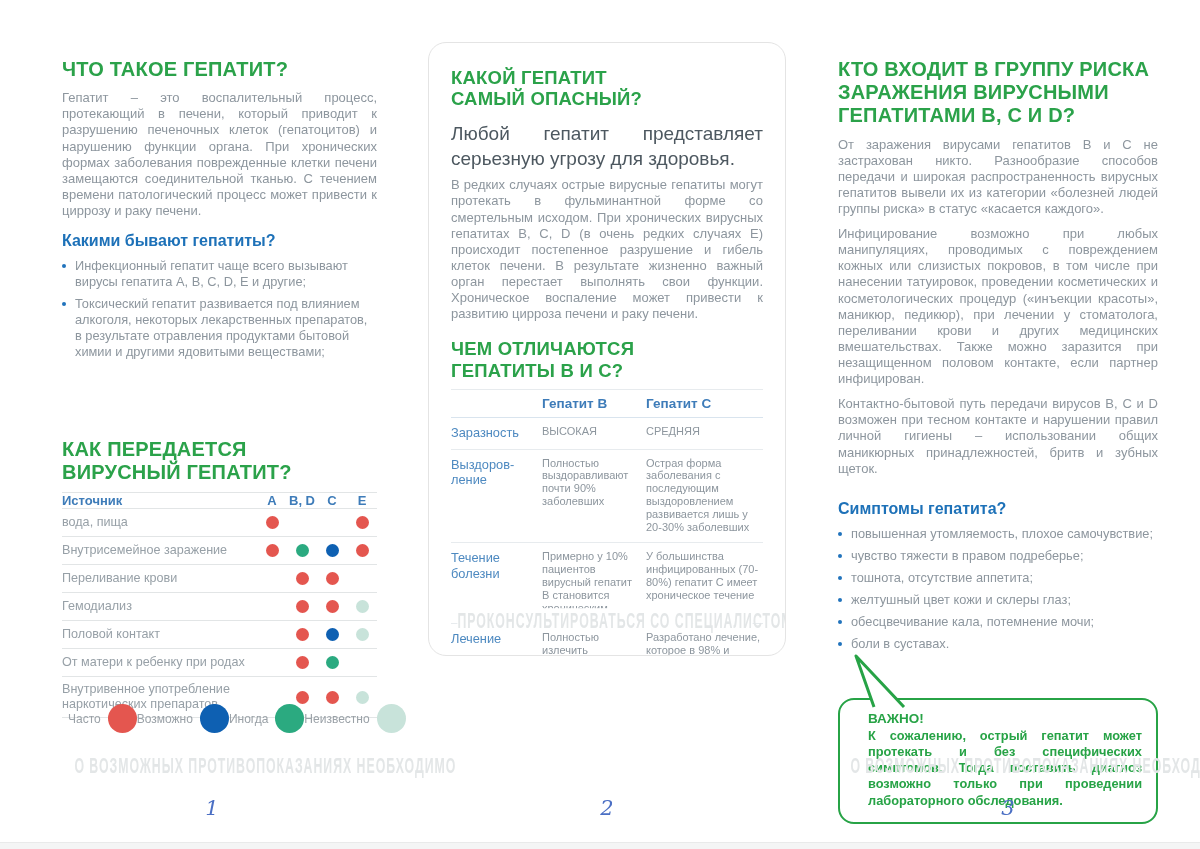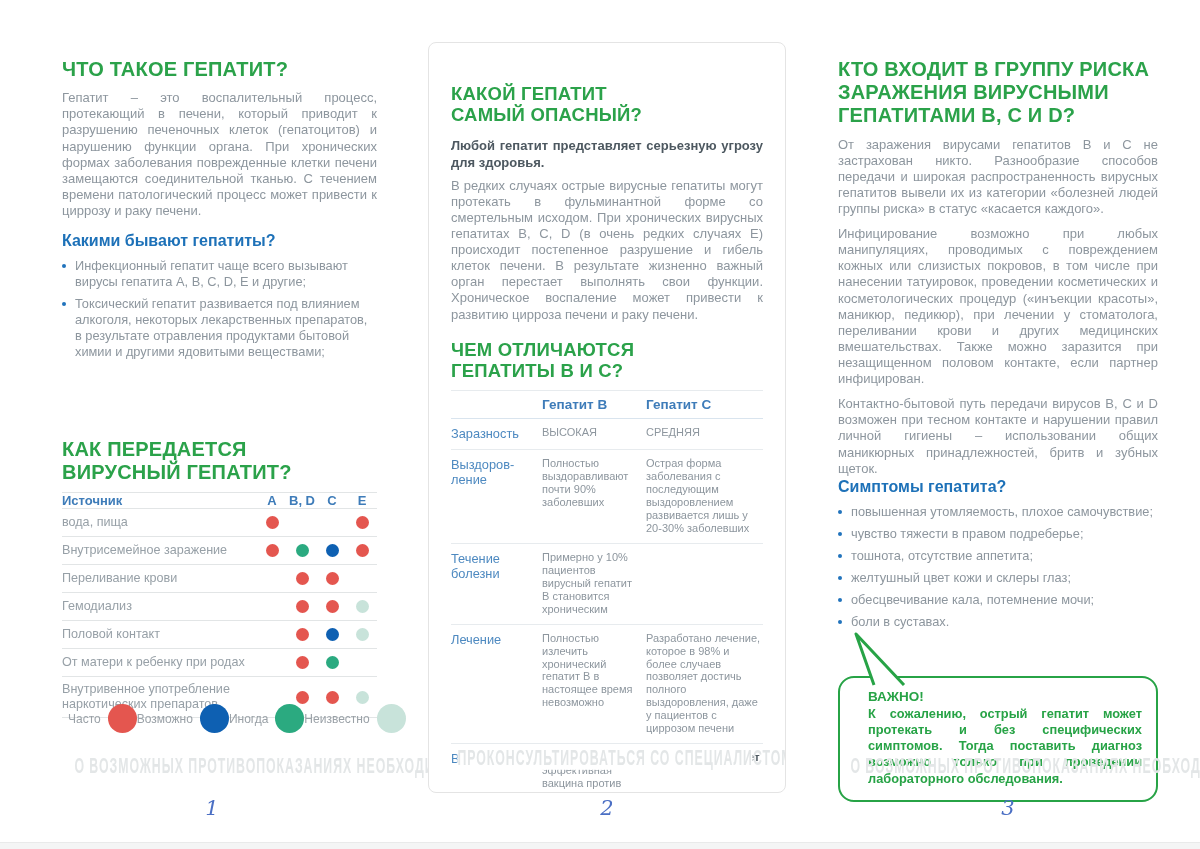--- a/index.html
+++ b/index.html
@@ -5,28 +5,28 @@
   html,body{margin:0;padding:0;background:#fff;}
   body{font-family:"Liberation Sans",sans-serif;}
   #page{position:relative;width:1200px;height:849px;background:#fff;overflow:hidden;}
 
   
   .h-green{color:#2BA24A;font-weight:bold;font-size:20px;line-height:1.16;letter-spacing:.2px;
            white-space:pre-line;margin:0;}
   .h-green.mid{font-size:18.5px;}
   .h-blue{color:#1D71B8;font-weight:bold;font-size:16px;margin:0;}
   .body-p{color:#8D969E;font-size:13px;line-height:1.24;text-align:justify;margin:0 0 9px 0;}
-  .lead-p{color:#4D5860;font-size:13px;line-height:1.3;font-weight:bold;text-align:justify;margin:12px 0 6px 0;}
+  .lead-p{color:#4D5860;font-size:19px;line-height:1.3;font-weight:normal;text-align:justify;margin:12px 0 6px 0;}
 
   
   .panel{position:absolute;}
   #panel-left{left:62px;top:58px;width:315px;}
   #panel-right{left:838px;top:58px;width:320px;}
-  #card-mid{position:absolute;left:428px;top:42px;width:358px;height:751px;box-sizing:border-box;
-            border:1px solid #E4E4E4;border-radius:8px;padding:40px 22px;overflow:hidden;background:#fff;}
+  #card-mid{position:absolute;left:428px;top:42px;width:358px;height:614px;box-sizing:border-box;
+            border:1px solid #E4E4E4;border-radius:18px;padding:24px 22px;overflow:hidden;background:#fff;}
 
   
   ul.blist{list-style:none;margin:0;padding:0;}
   .bullet-item{display:flex;gap:9px;margin-bottom:6px;}
   .bullet{width:4px;height:4px;border-radius:50%;background:#2173BC;margin-top:6px;flex:none;}
   .bullet-text{color:#8D969E;font-size:12.8px;line-height:1.25;}
 
   
   .t-grid{display:grid;grid-template-columns:1fr 30px 30px 30px 30px;align-items:center;}
   .t-head{border-top:1px solid #E2E5E6;border-bottom:1px solid #E2E5E6;padding:0 0;
@@ -233,20 +233,21 @@
           <div class="c-cell">СРЕДНЯЯ</div>
         </div>
         <div class="c-grid c-row">
           <div class="c-label">Выздоров-ление</div>
           <div class="c-cell">Полностью выздоравливают почти 90% заболевших</div>
           <div class="c-cell">Острая форма заболевания с последующим выздоровлением развивается лишь у 20-30% заболевших</div>
         </div>
         <div class="c-grid c-row">
           <div class="c-label">Течение болезни</div>
           <div class="c-cell">Примерно у 10% пациентов вирусный гепатит B становится хроническим</div>
+          <div class="c-cell">У большинства инфицированных (70-80%) гепатит C имеет хроническое течение</div>
         </div>
         <div class="c-grid c-row">
           <div class="c-label">Лечение</div>
           <div class="c-cell">Полностью излечить хронический гепатит B в настоящее время невозможно</div>
           <div class="c-cell">Разработано лечение, которое в 98% и более случаев позволяет достичь полного выздоровления, даже у пациентов с циррозом печени</div>
         </div>
         <div class="c-grid c-row">
           <div class="c-label">Вакцинация</div>
           <div class="c-cell">Существует эффективная вакцина против гепатита B</div>
           <div class="c-cell bold">Вакцина отсутствует</div>
@@ -256,21 +257,21 @@
     <div class="watermark" style="left:-4px;bottom:26px;width:360px;background:#fff;">ПРОКОНСУЛЬТИРОВАТЬСЯ СО СПЕЦИАЛИСТОМ</div>
   </div>
   <div class="page-num" style="left:428px;top:796px;width:358px;">2</div>
 
   <div class="panel" id="panel-right">
     <h1 class="h-green" style="margin-bottom:9px;">КТО ВХОДИТ В ГРУППУ РИСКА
 ЗАРАЖЕНИЯ ВИРУСНЫМИ
 ГЕПАТИТАМИ B, C И D?</h1>
     <p class="body-p">От заражения вирусами гепатитов B и C не застрахован никто. Разнообразие способов передачи и широкая распространенность вирусных гепатитов вывели их из категории «болезней людей группы риска» в статус «касается каждого».</p>
     <p class="body-p">Инфицирование возможно при любых манипуляциях, проводимых с повреждением кожных или слизистых покровов, в том числе при нанесении татуировок, проведении косметических и косметологических процедур («инъекции красоты», маникюр, педикюр), при лечении у стоматолога, переливании крови и других медицинских вмешательствах. Также можно заразится при незащищенном половом контакте, если партнер инфицирован.</p>
-    <p class="body-p" style="margin-bottom:1px;">Контактно-бытовой путь передачи вирусов B, C и D возможен при тесном контакте и нарушении правил личной гигиены – использовании общих маникюрных принадлежностей, бритв и зубных щеток.</p>
+    <p class="body-p" style="margin-bottom:23px;">Контактно-бытовой путь передачи вирусов B, C и D возможен при тесном контакте и нарушении правил личной гигиены – использовании общих маникюрных принадлежностей, бритв и зубных щеток.</p>
     <h2 class="h-blue" style="margin:0 0 8px 0;">Симптомы гепатита?</h2>
     <ul class="blist">
         <li class="bullet-item">
           <span class="bullet"></span>
           <span class="bullet-text">повышенная утомляемость, плохое самочувствие;</span>
         </li>
         <li class="bullet-item">
           <span class="bullet"></span>
           <span class="bullet-text">чувство тяжести в правом подреберье;</span>
         </li>

